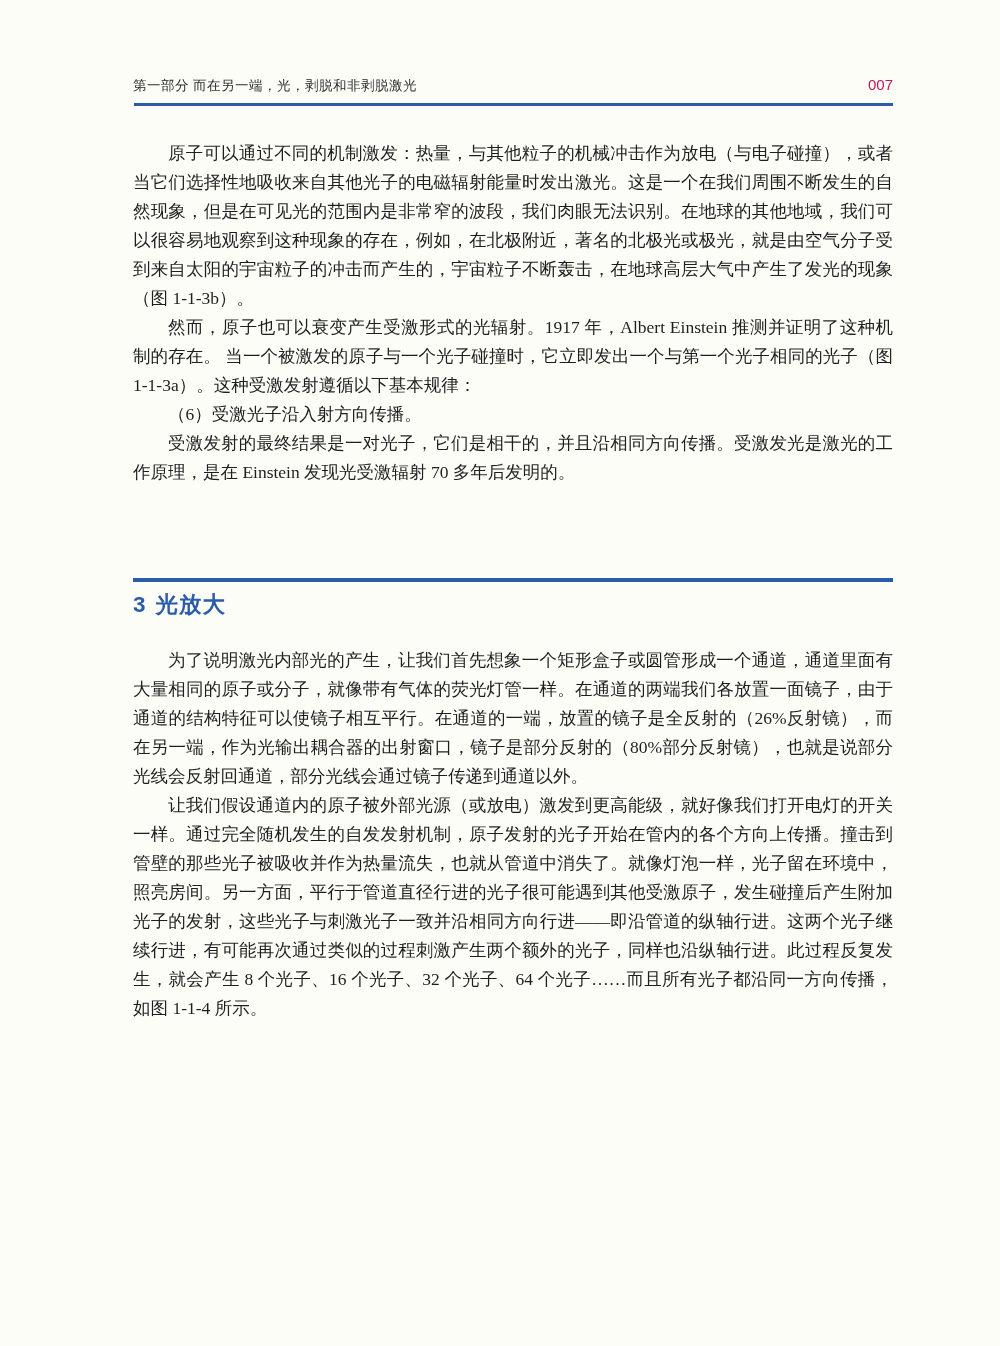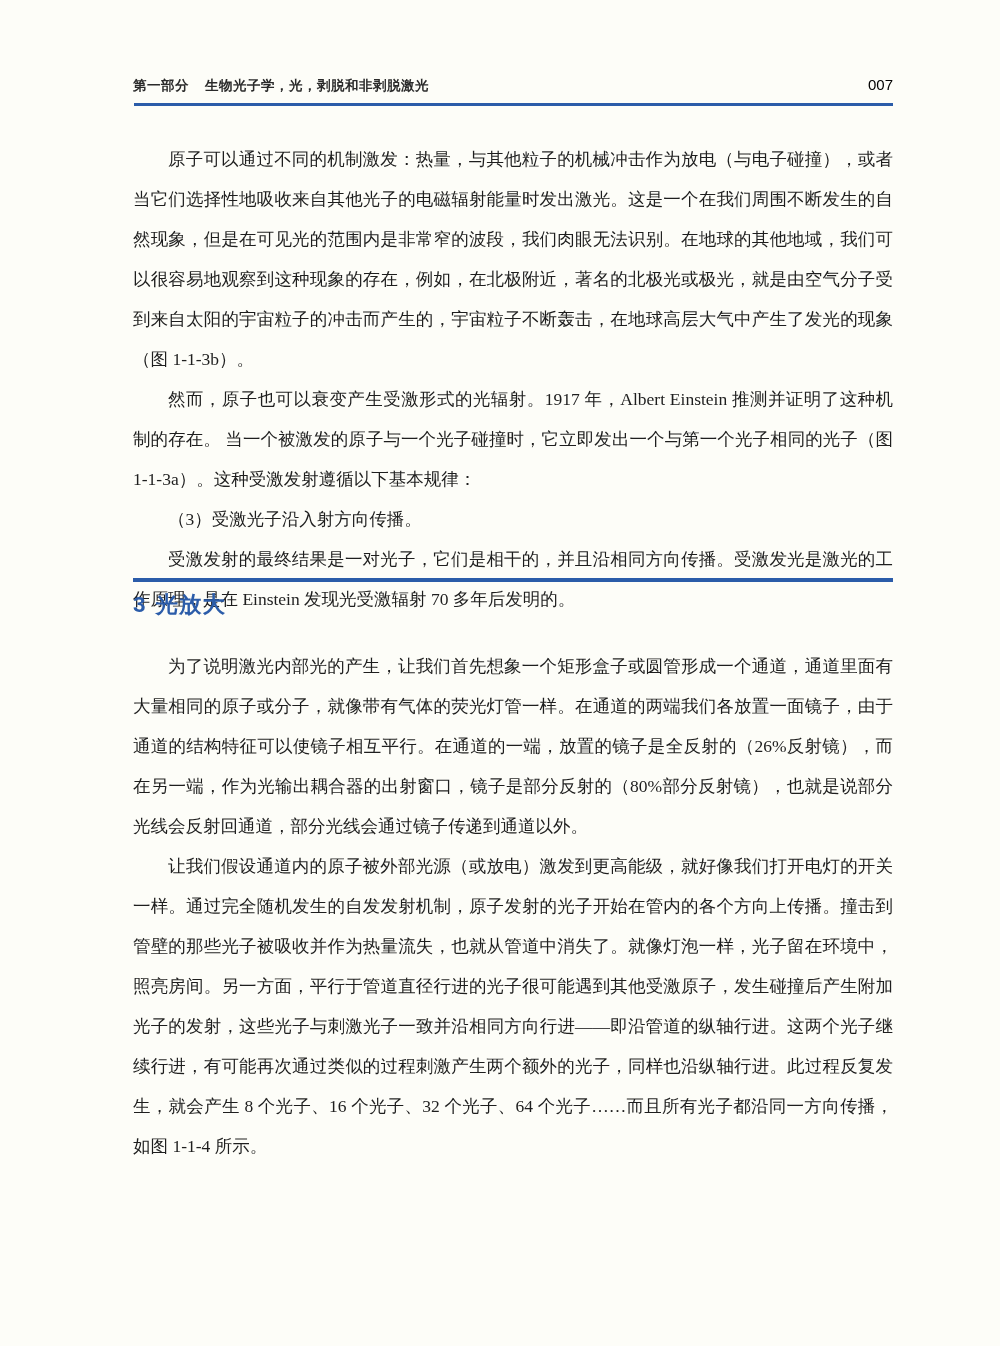--- a/index.html
+++ b/index.html
@@ -12,29 +12,29 @@
     font-family:"Liberation Serif","DejaVu Serif",serif;
     color:#1e1e1e;
     overflow:hidden;
   }
   .running-header {
     position:absolute; left:133px; top:76px; width:760px;
     display:flex; justify-content:space-between; align-items:baseline;
     font-family:"Liberation Sans","DejaVu Sans",sans-serif;
     font-size:13.5px; color:#2a2a2a;
   }
-  .running-header .left { display:flex; gap:16px; font-weight:bold; letter-spacing:0.5px; }
-  .running-header .folio { font-weight:400; font-size:15px; color:#000000; }
+  .running-header .left { display:flex; gap:4px; font-weight:normal; letter-spacing:0.5px; }
+  .running-header .folio { font-weight:400; font-size:15px; color:#be185d; }
   .header-rule {
     position:absolute; left:134px; top:103px; width:759px; height:3px;
     background:var(--accent,#2b5ca9);
   }
   .body-block {
     position:absolute; left:133px; width:760px;
-    font-size:17.5px; line-height:40px;
+    font-size:17.5px; line-height:29px;
     text-align:justify; text-justify:inter-ideograph;
   }
   .body-block p { margin:0; text-indent:2em; }
   #intro-block { top:139px; }
   .section-rule {
     position:absolute; left:133px; top:578px; width:760px; height:3.5px;
     background:var(--accent,#2b5ca9);
   }
   .section-heading {
     position:absolute; left:133px; top:589px;
@@ -47,31 +47,31 @@
   #amplification-block { top:646px; }
 </style>
 </head>
 <body>
 
 <div class="page" style="background: rgb(253, 253, 248); color: rgb(30, 30, 30);">
 
   <div class="running-header">
     <div class="left">
       <span>第一部分</span>
-      <span>生物光子学，光，剥脱和非剥脱激光</span>
+      <span>而在另一端，光，剥脱和非剥脱激光</span>
     </div>
     <span class="folio">007</span>
   </div>
 
   <div class="header-rule"></div>
 
   <div class="body-block" id="intro-block">
     <p>原子可以通过不同的机制激发：热量，与其他粒子的机械冲击作为放电（与电子碰撞），或者当它们选择性地吸收来自其他光子的电磁辐射能量时发出激光。这是一个在我们周围不断发生的自然现象，但是在可见光的范围内是非常窄的波段，我们肉眼无法识别。在地球的其他地域，我们可以很容易地观察到这种现象的存在，例如，在北极附近，著名的北极光或极光，就是由空气分子受到来自太阳的宇宙粒子的冲击而产生的，宇宙粒子不断轰击，在地球高层大气中产生了发光的现象（图 1-1-3b）。</p>
     <p>然而，原子也可以衰变产生受激形式的光辐射。1917 年，Albert Einstein 推测并证明了这种机制的存在。 当一个被激发的原子与一个光子碰撞时，它立即发出一个与第一个光子相同的光子（图 1-1-3a）。这种受激发射遵循以下基本规律：</p>
-    <p>（3）受激光子沿入射方向传播。</p>
+    <p>（6）受激光子沿入射方向传播。</p>
     <p>受激发射的最终结果是一对光子，它们是相干的，并且沿相同方向传播。受激发光是激光的工作原理，是在 Einstein 发现光受激辐射 70 多年后发明的。</p>
   </div>
 
   <div class="section-rule"></div>
 
   <h2 class="section-heading" style="margin:0;">
     <span class="num">3</span><span>光放大</span>
   </h2>
 
   <div class="body-block" id="amplification-block">

